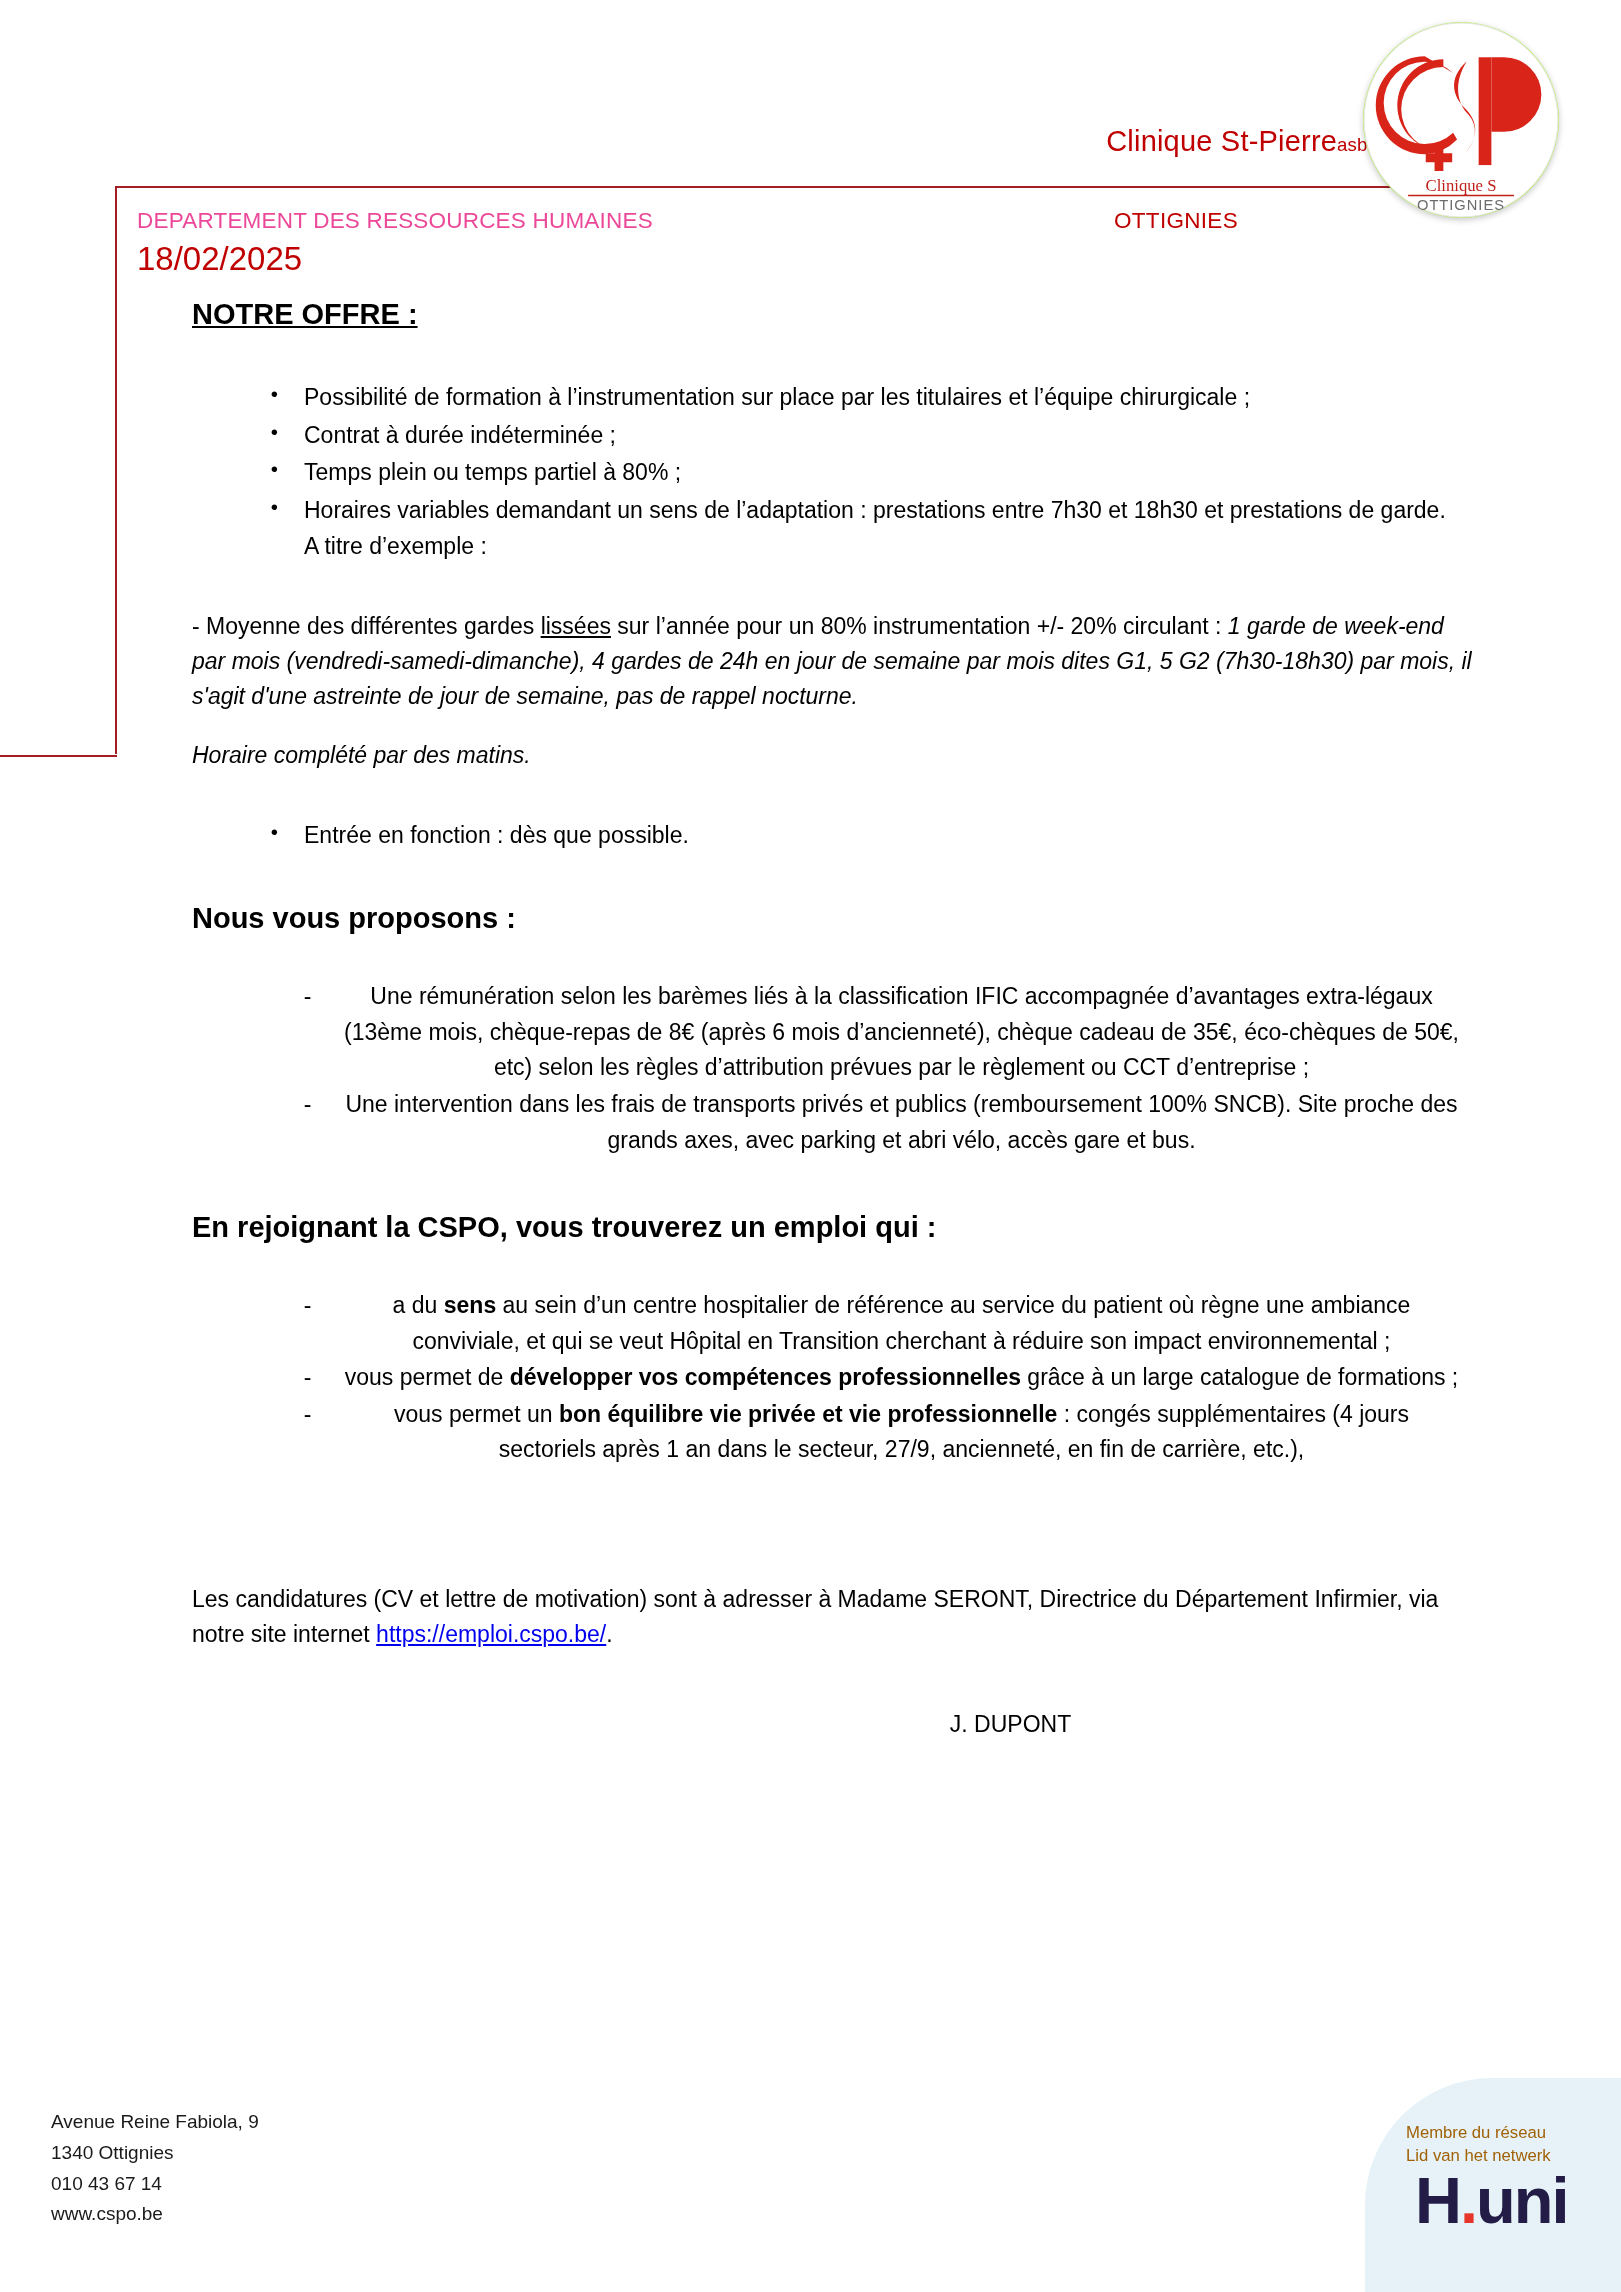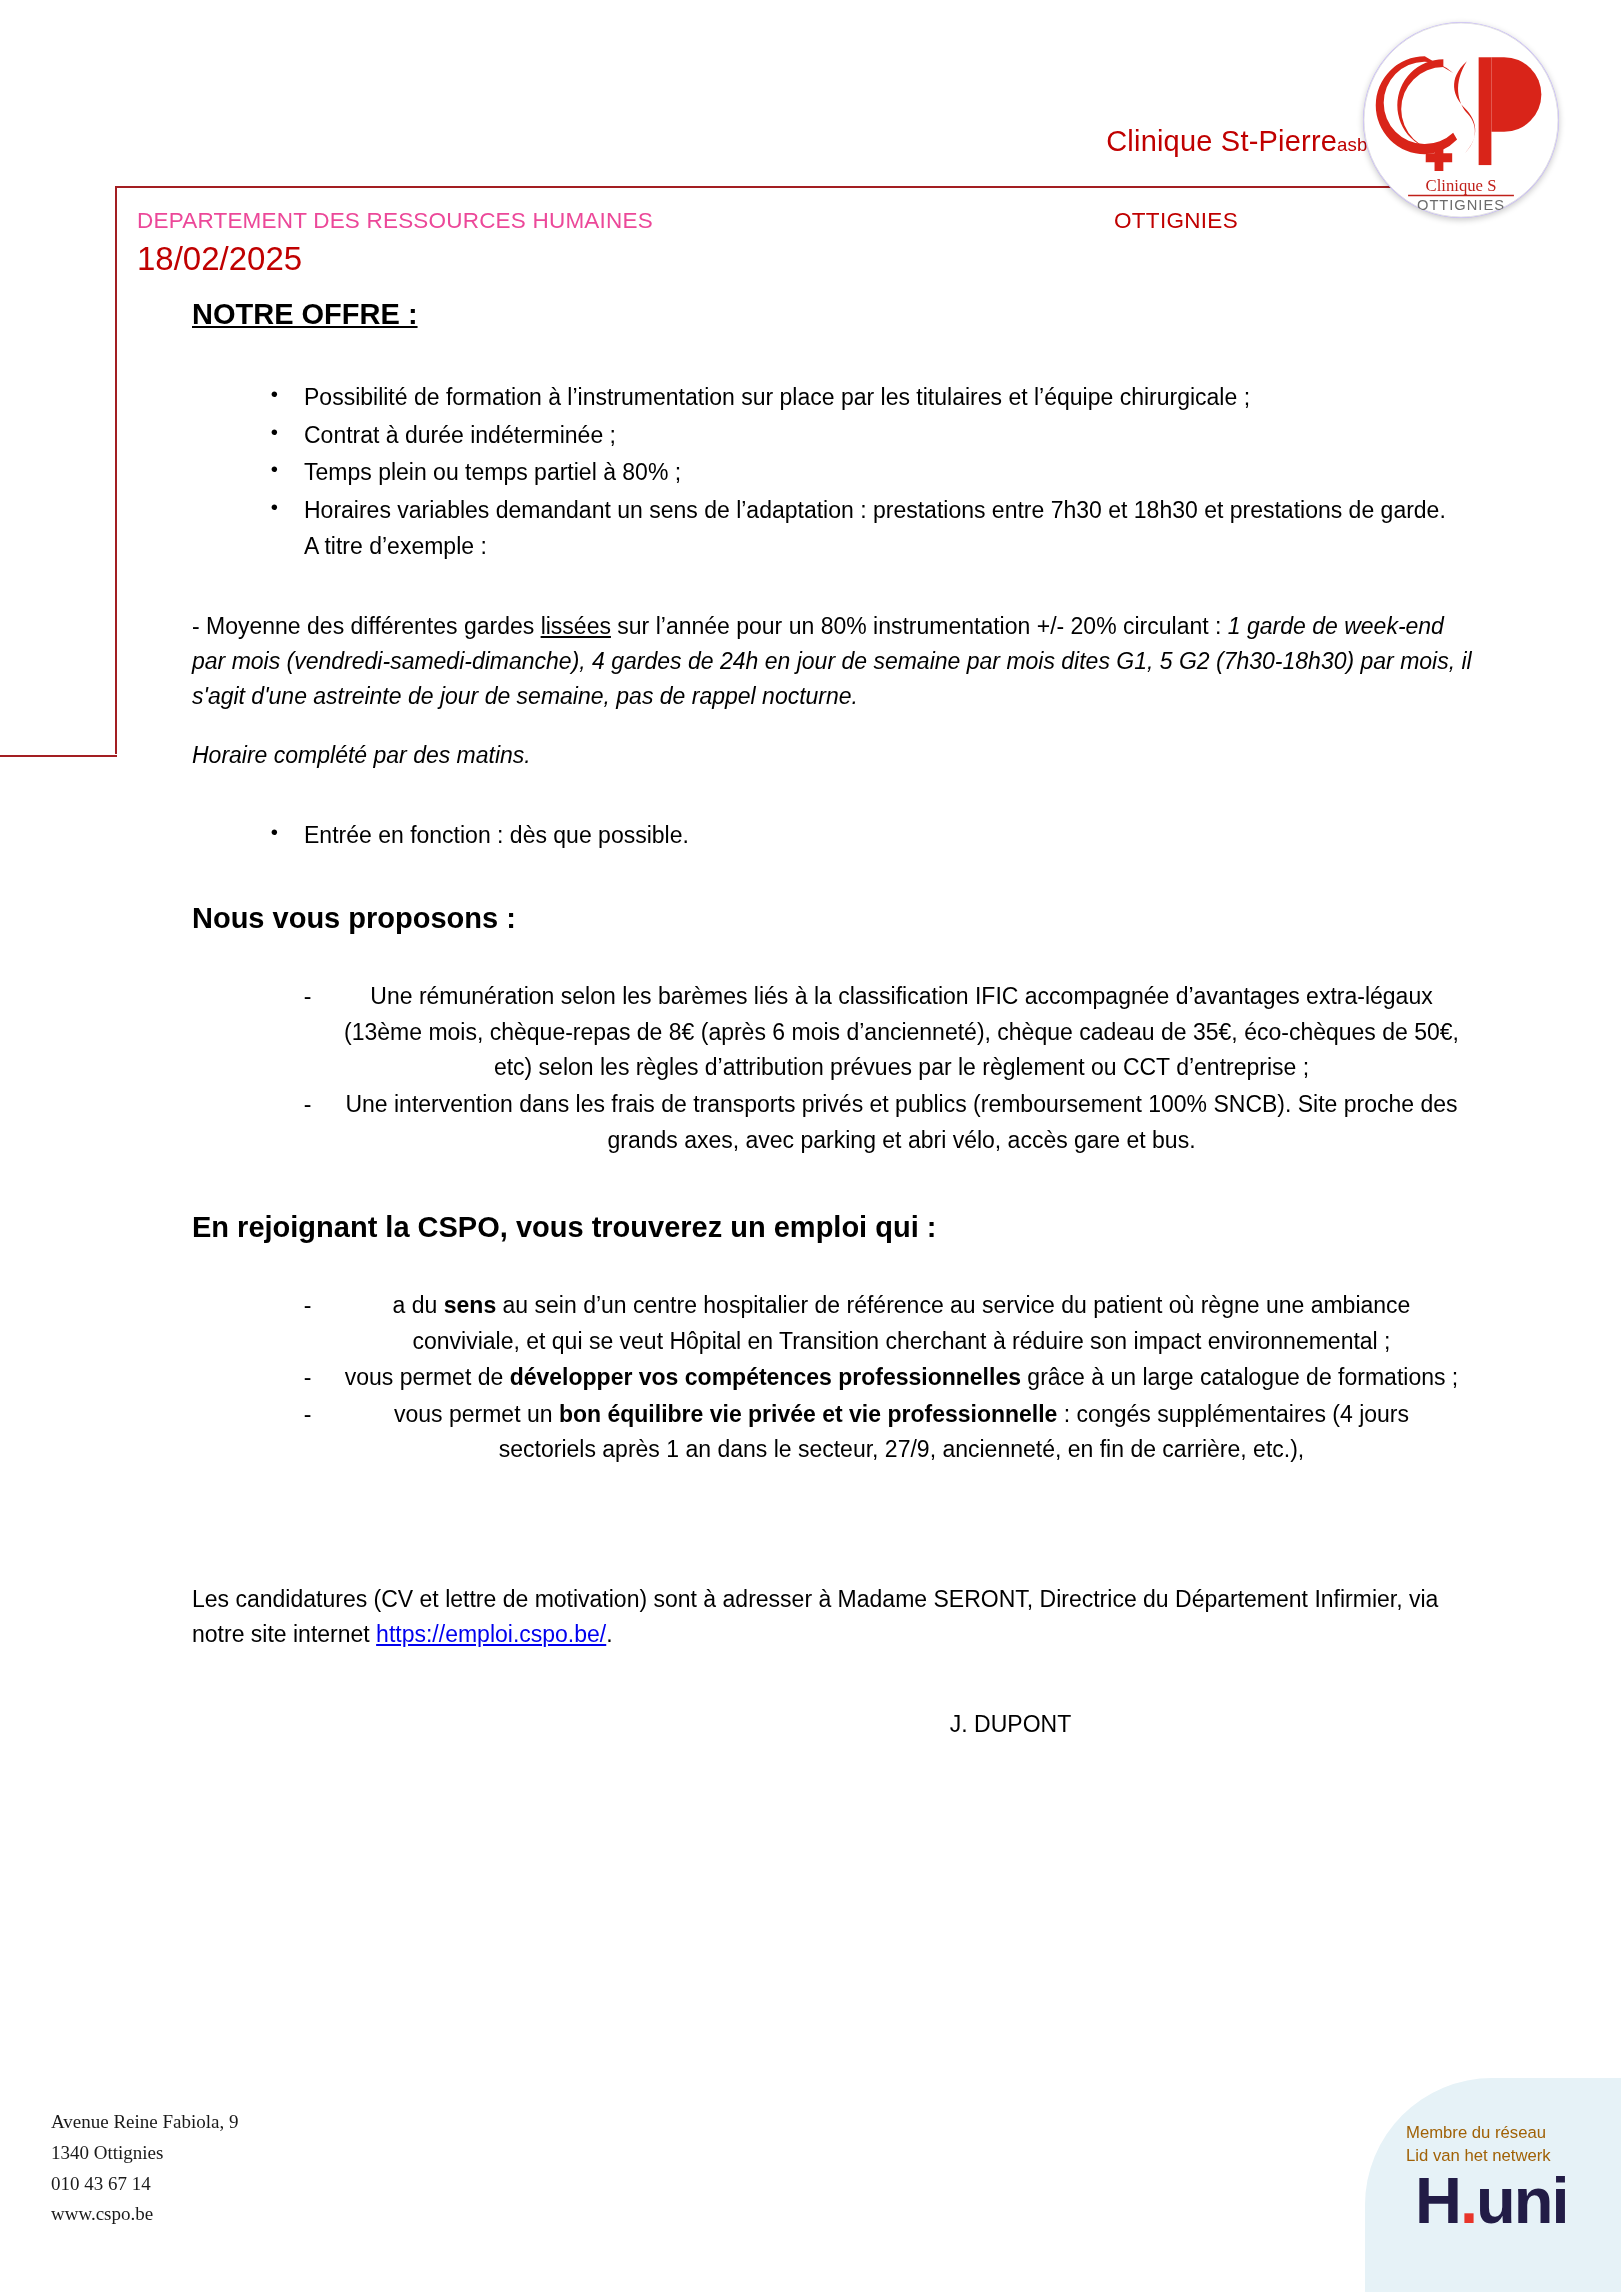--- a/index.html
+++ b/index.html
@@ -93,21 +93,21 @@
   }
 
   
   .logo-badge {
     position: absolute;
     left: 1363px;
     top: 21.6px;
     width: 196px;
     height: 196px;
     border-radius: 50%;
-    background: #c4b5fd;
+    background: #bef264;
     box-shadow: 0 2px 6.9px rgba(0,0,0,0.22);
     overflow: hidden;
   }
   .logo-badge svg { display: block; }
 
   
   .body-col {
     position: absolute;
     left: 192px;
     top: 294px;
@@ -186,21 +186,20 @@
   }
 
   
   .footer-address {
     position: absolute;
     left: 51px;
     top: 2107px;
     font-size: 19px;
     line-height: 1.62;
     color: #1a1a1a;
-    font-family: Liberation Serif, serif;
   }
 
   .huni-wrap {
     position: absolute;
     left: 1355px;
     top: 2070px;
     width: 267px;
     height: 222px;
     overflow: hidden;
   }

